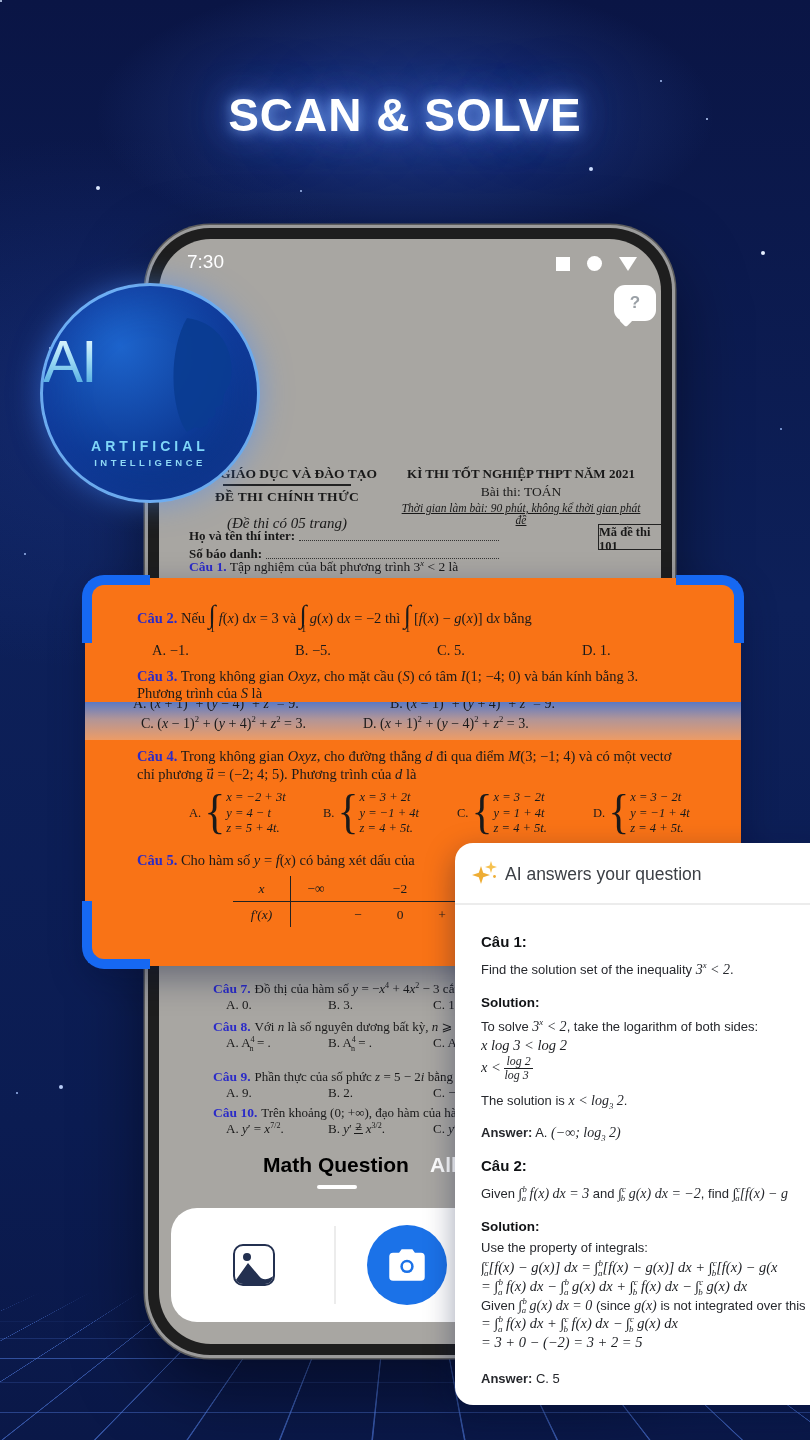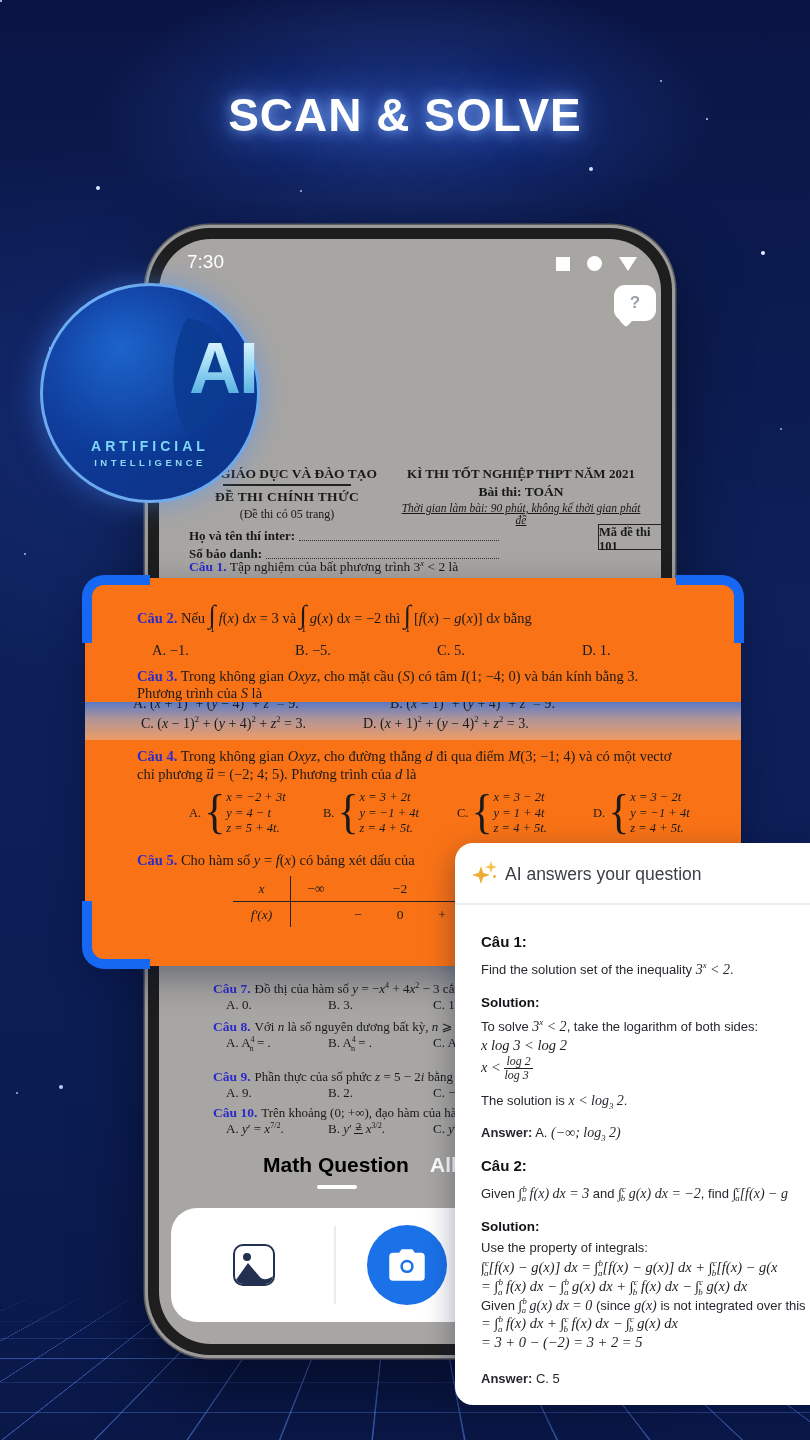--- a/index.html
+++ b/index.html
@@ -46,24 +46,24 @@
       text-align:center;line-height:36px;font-size:17px;font-weight:700;color:#9aa0a6;}
   #help:after{content:"";position:absolute;left:7px;bottom:-4px;width:10px;height:10px;background:#fff;
       transform:rotate(45deg);border-radius:2px;}
 
   
   .paper{font-family:"Liberation Serif","DejaVu Serif",serif;color:#191919;}
   #exL{position:absolute;left:22px;top:227px;width:212px;text-align:center;}
   #exL .l1{font-weight:700;font-size:13.5px;}
   #exL .rule{width:128px;height:1.5px;background:#222;margin:2px auto 3px;}
   #exL .l2{font-weight:700;font-size:13.5px;letter-spacing:.3px;}
-  #exL .l3{font-size:12px;margin-top:2px;}
+  #exL .l3{font-style:italic;font-size:15px;margin-top:10px;}
   #exR{position:absolute;left:242px;top:227px;width:240px;text-align:center;}
   #exR .l1{font-weight:700;font-size:13px;}
-  #exR .l2{font-weight:700;font-size:13.5px;margin-top:2px;}
+  #exR .l2{font-weight:400;font-size:13.5px;margin-top:2px;}
   #exR .l3{font-style:italic;font-size:11.5px;margin-top:2px;text-decoration:underline;}
   .nmrow{position:absolute;left:30px;display:flex;align-items:flex-end;width:310px;font-size:13px;font-weight:700;}
   .nmrow .dots{flex:1;border-bottom:1.6px dotted #333;margin:0 0 3px 4px;height:10px;}
   #code{position:absolute;left:439px;top:285px;width:72px;height:24px;border:1.5px solid #222;
       font-size:12.5px;font-weight:700;text-align:left;line-height:14px;}
   .qline{font-size:13.5px;}
   .qlab{color:#2b2bc8;font-weight:700;}
   #cau1{position:absolute;left:30px;top:319px;width:460px;}
 
   
@@ -99,22 +99,22 @@
   #camdivider{position:absolute;left:163px;top:18px;width:2px;height:78px;background:#ececec;}
   #cambtn{position:absolute;left:196px;top:17px;width:80px;height:80px;border-radius:50%;background:#1b72e8;}
   #cambtn svg{position:absolute;left:21px;top:23px;}
 
   
   #badge{position:absolute;left:40px;top:283px;width:214px;height:214px;border-radius:50%;
       background:radial-gradient(circle at 36% 28%, #1d64cc 0%, #0d3a95 55%, #092a6e 100%);
       border:3px solid rgba(125,190,255,.85);
       box-shadow:0 0 30px rgba(70,140,255,.5),inset 0 0 40px rgba(20,60,160,.8);}
   #badge-face{position:absolute;right:14px;top:26px;opacity:.92;}
-  #badge-word{position:absolute;left:0;top:46px;width:100%;text-align:right;
-      font-size:72px;font-weight:700;letter-spacing:-2px;line-height:1;
+  #badge-word{position:absolute;left:0;top:46px;width:100%;text-align:left;
+      font-size:60px;font-weight:400;letter-spacing:-2px;line-height:1;
       background:linear-gradient(180deg,#eaf9ff 5%,#9fdcf5 45%,#3fa0dc 100%);
       -webkit-background-clip:text;background-clip:text;color:transparent;}
   #badge-l1{position:absolute;left:0;top:152px;width:100%;text-align:center;color:#7fd6f8;
       font-size:14px;font-weight:800;letter-spacing:4px;}
   #badge-l2{position:absolute;left:0;top:171px;width:100%;text-align:center;color:#8fd9f5;
       font-size:9.5px;font-weight:700;letter-spacing:3.5px;}
 
   
   #scancard{position:absolute;left:85px;top:578px;width:656px;height:388px;background:#f97316;
       border-radius:20px;box-shadow:0 12px 34px rgba(5,15,55,.4);

